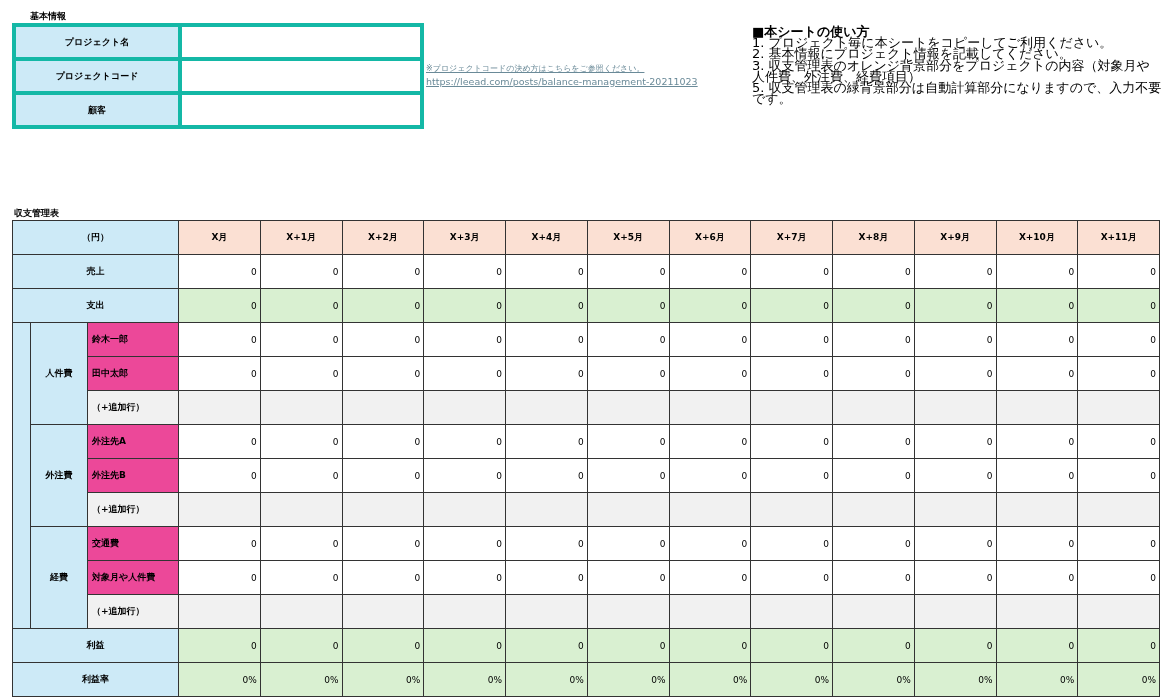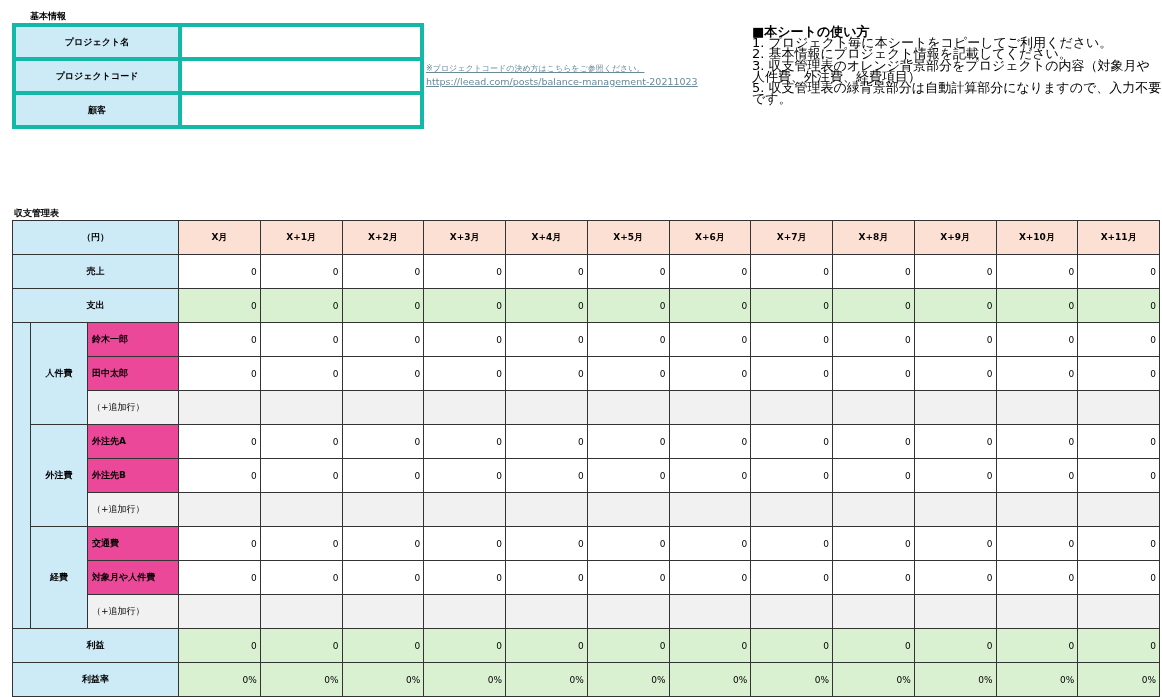--- a/index.html
+++ b/index.html
@@ -28,21 +28,21 @@
   #main-table col.c-a { width: 18px; }
   #main-table col.c-b { width: 57px; }
   #main-table col.c-c { width: 91px; }
   #main-table col.c-m { width: 81.75px; }
   .blue { background: #cdeaf7; font-weight: bold; text-align: center; }
   .orange-hd { background: #fbe0d3; font-weight: bold; text-align: center; }
   .orange { background: #ec4899; font-weight: bold; text-align: left; padding-left: 4px; }
   .white-num { background: #ffffff; text-align: right; padding-right: 3px; }
   .green-num { background: #d9f0d1; text-align: right; padding-right: 3px; }
   .gray { background: #f1f1f1; }
-  .addrow { background: #f1f1f1; font-weight: normal; text-align: left; padding-left: 4px; }
+  .addrow { background: #f1f1f1; font-weight: bold; text-align: left; padding-left: 4px; }
 </style>
 </head>
 <body>
 
 <div class="section-title" style="left:30px; top:10px;">基本情報</div>
 <table id="basic-table">
   <tbody id="basic-body">
       <tr>
         <td class="lbl">プロジェクト名</td>
         <td class="val"></td>

